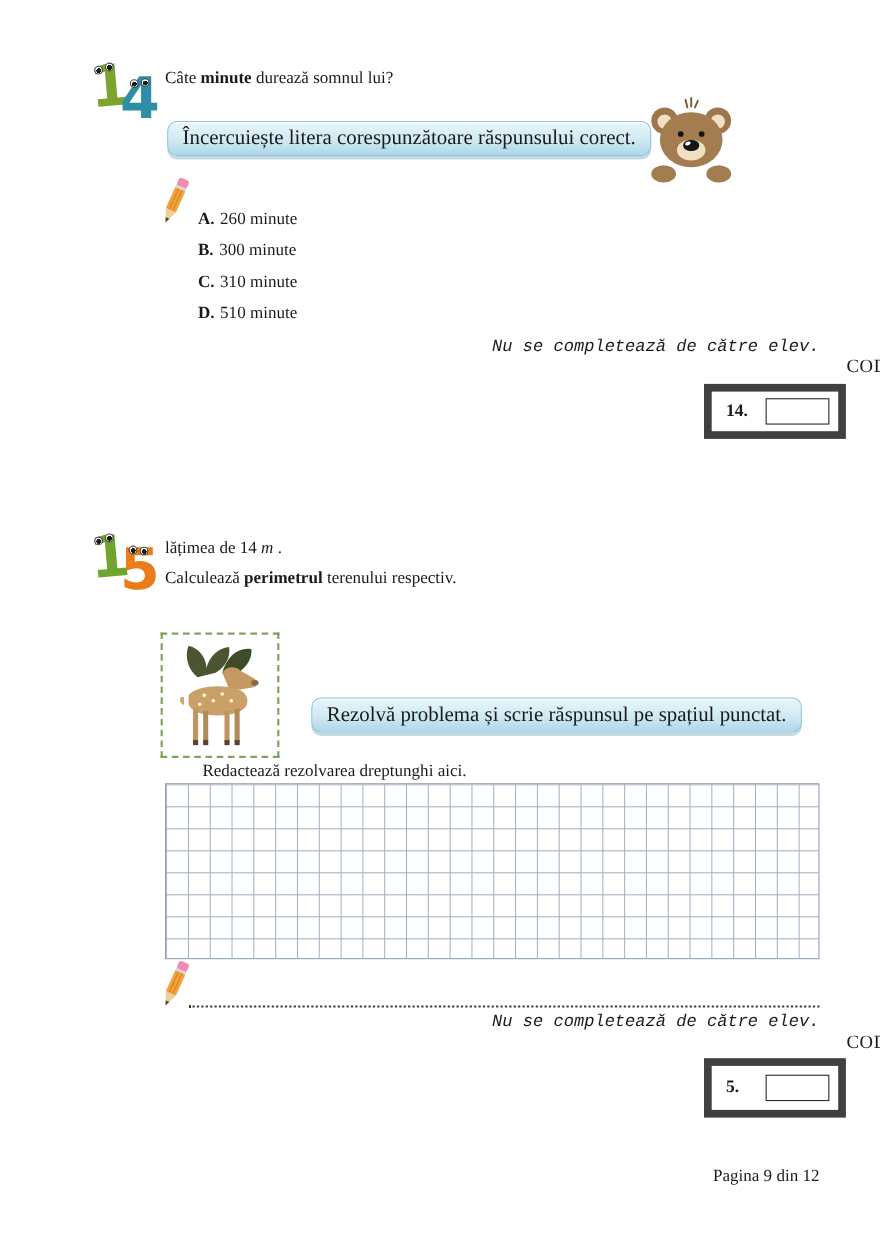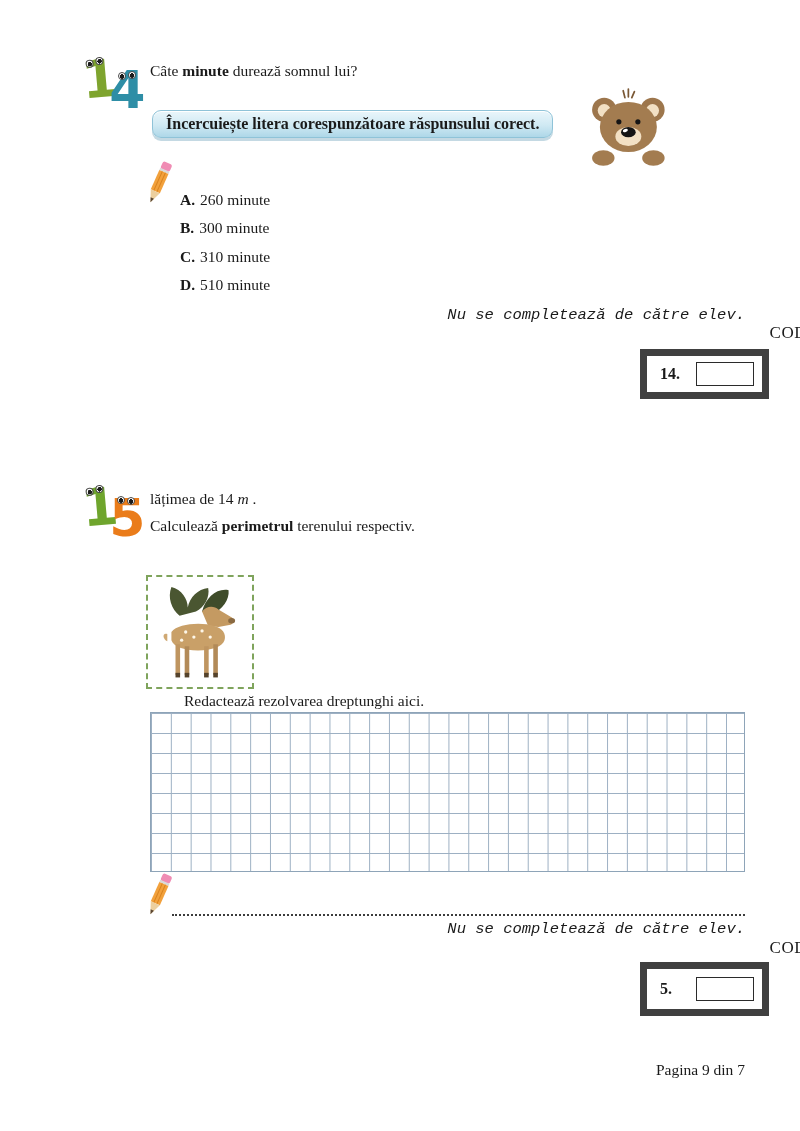--- a/index.html
+++ b/index.html
@@ -16,25 +16,24 @@
        border:1px solid #4a4a4a;box-sizing:border-box;}
   .d-tilt{transform:rotate(-5deg);}
   .d-low{top:11px;margin-left:-7px;}
   
   .qtext{position:absolute;left:150px;width:596px;font-size:15.5px;line-height:27px;}
   .bold{font-weight:bold;}
   .unit-italic{font-style:italic;}
   .justify-full{text-align:justify;text-align-last:justify;}
   
   .callout{
-    position:absolute;display:inline-block;padding:4px 13px;font-size:16px;white-space:nowrap;
+    position:absolute;display:inline-block;padding:4px 13px;font-size:19px;white-space:nowrap;
     background:linear-gradient(#eaf6fb 0%,#cfe9f3 55%,#aed7e8 100%);
     border:1px solid #8fc3d8;border-radius:9px;
     box-shadow:0 3px 0 rgba(125,170,192,.45), inset 0 1px 0 #ffffff;
-    font-weight:bold;
   }
   
   .options{position:absolute;left:180px;top:186px;font-size:15.5px;}
   .opt{line-height:28.4px;}
   .opt-letter{font-weight:bold;margin-right:5px;}
   
   .note{position:absolute;right:55px;font-style:italic;font-size:15.5px;font-family:Liberation Mono, monospace;}
   .cod{position:absolute;right:-7px;font-size:17px;letter-spacing:.5px;}
   .codebox{position:absolute;left:640px;width:115px;height:36px;border:7px solid #404040;
            display:flex;align-items:center;background:#fff;}
@@ -163,20 +162,23 @@
       <rect x="52" y="90" width="4.5" height="4.5" fill="#55432c"></rect>
       <rect x="61" y="90" width="4.5" height="4.5" fill="#55432c"></rect>
       <circle cx="34" cy="50" r="1.6" fill="#fdf6e8"></circle>
       <circle cx="42" cy="55" r="1.6" fill="#fdf6e8"></circle>
       <circle cx="50" cy="49" r="1.6" fill="#fdf6e8"></circle>
       <circle cx="58" cy="55" r="1.6" fill="#fdf6e8"></circle>
       <circle cx="30" cy="58" r="1.6" fill="#fdf6e8"></circle>
     </svg>
   </div>
 
+  <div class="callout" style="left:283px;top:634px;">
+    <span>Rezolvă problema și scrie răspunsul pe spațiul punctat.</span>
+  </div>
 
   <div class="draft-label">Redactează rezolvarea dreptunghi aici.</div>
 
   <div class="grid"></div>
 
   <svg class="pencil pencil2" viewBox="0 0 26 46">
     <rect x="8" y="1" width="10" height="8" rx="2.5" fill="#f08cb4"></rect>
     <rect x="8" y="8.5" width="10" height="2.5" fill="#d9d9d9"></rect>
     <rect x="8" y="11" width="10" height="21" fill="#f2a13c"></rect>
     <line x1="11.3" y1="11" x2="11.3" y2="32" stroke="#d9831f" stroke-width="1"></line>
@@ -188,15 +190,15 @@
   <div class="dotline"></div>
 
   <div class="note" style="top:920px;">Nu se completează de către elev.</div>
   <div class="cod" style="top:938px;">COD</div>
 
   <div class="codebox" style="top:962px;height:40px;">
     <span class="codebox-num">5.</span>
     <span class="codebox-slot"></span>
   </div>
 
-  <div class="footer-right">Pagina 9 din 7</div>
+  <div class="footer-right">Pagina 9 din 12</div>
 
 </div>
 
 </body></html>

